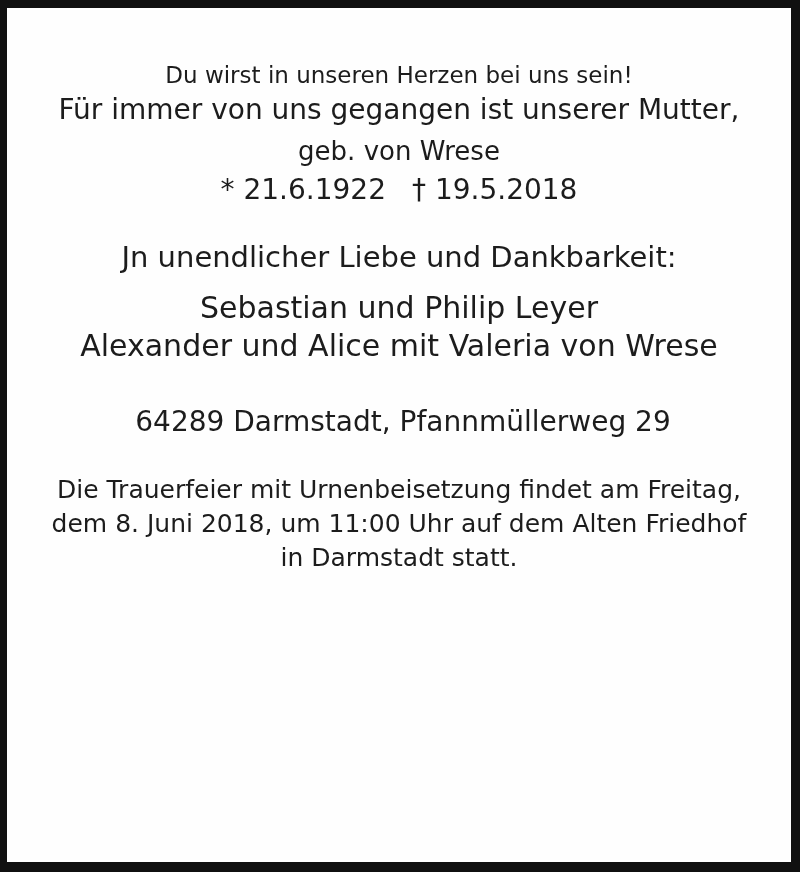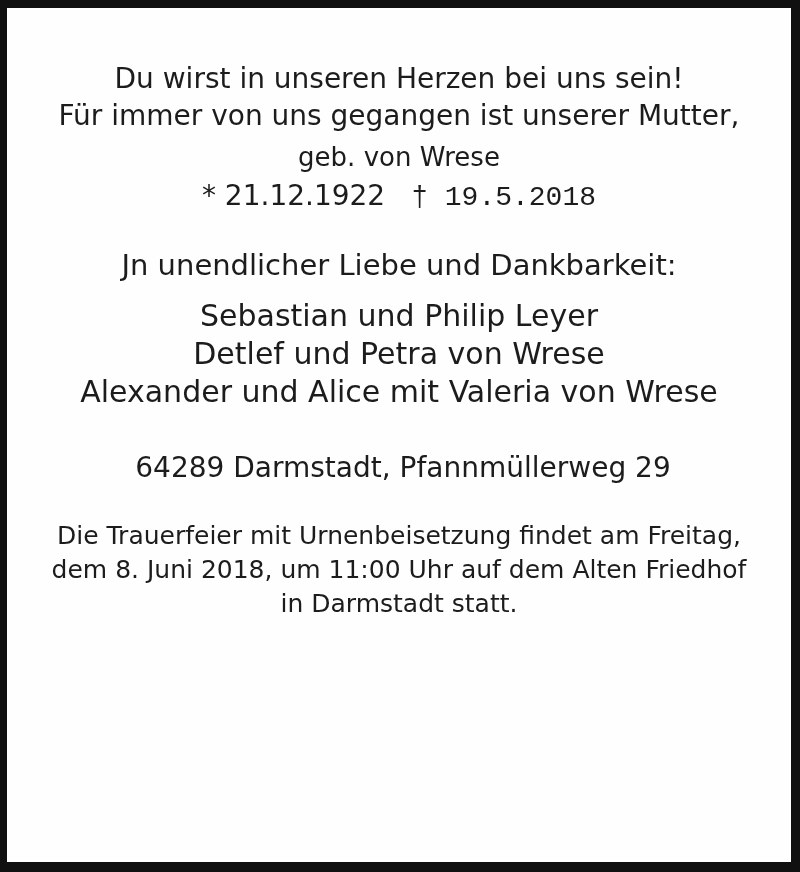--- a/index.html
+++ b/index.html
@@ -22,21 +22,21 @@
     border-style:solid;
     border-color:var(--frame);
     border-width:8px 9px 10px 7px;
     overflow:hidden;
     color:var(--ink);
     text-align:center;
   }
   .line{ white-space:nowrap; }
   .opening{
     margin-top:54px;
-    font-size:28px;
+    font-size:23px;
     line-height:1.2;
   }
   .intro{
     font-size:28px;
     line-height:40px;
   }
   .deceased-name{
     margin-top:30px;
     font-size:62px;
     line-height:1.15;
@@ -46,21 +46,21 @@
   .maiden{
     margin-top:6px;
     font-size:26px;
     line-height:1.2;
   }
   .dates{
     margin-top:6px;
     font-size:28px;
     line-height:1.2;
   }
-  .dates .death{ margin-left:26px;font-family:Liberation Mono, monospace; }
+  .dates .death{ margin-left:26px; }
   .tribute{
     margin-top:34px;
     font-size:29px;
     line-height:1.2;
   }
   .mourners{
     margin-top:14px;
     font-size:30px;
     line-height:38px;
   }
@@ -84,28 +84,27 @@
   <div class="line opening">Du wirst in unseren Herzen bei uns sein!</div>
 
   <div class="intro">
     <div class="line">Für immer von uns gegangen ist unserer Mutter,</div>
   </div>
 
 
   <div class="line maiden">geb. von Wrese</div>
 
   <div class="line dates">
-    <span class="birth">* 21.12.1922</span><span class="death">† 19.5.2018</span>
+    <span class="birth">* 21.6.1922</span><span class="death">† 19.5.2018</span>
   </div>
 
   <div class="line tribute">Jn unendlicher Liebe und Dankbarkeit:</div>
 
   <div class="mourners">
     <div class="line">Sebastian und Philip Leyer</div>
-    <div class="line">Detlef und Petra von Wrese</div>
     <div class="line">Alexander und Alice mit Valeria von Wrese</div>
   </div>
 
   <div class="line address">64289 Darmstadt, Pfannmüllerweg 29</div>
 
   <div class="funeral">
     <div class="line">Die Trauerfeier mit Urnenbeisetzung findet am Freitag,</div>
     <div class="line">dem 8. Juni 2018, um 11:00 Uhr auf dem Alten Friedhof</div>
     <div class="line">in Darmstadt statt.</div>
   </div>

